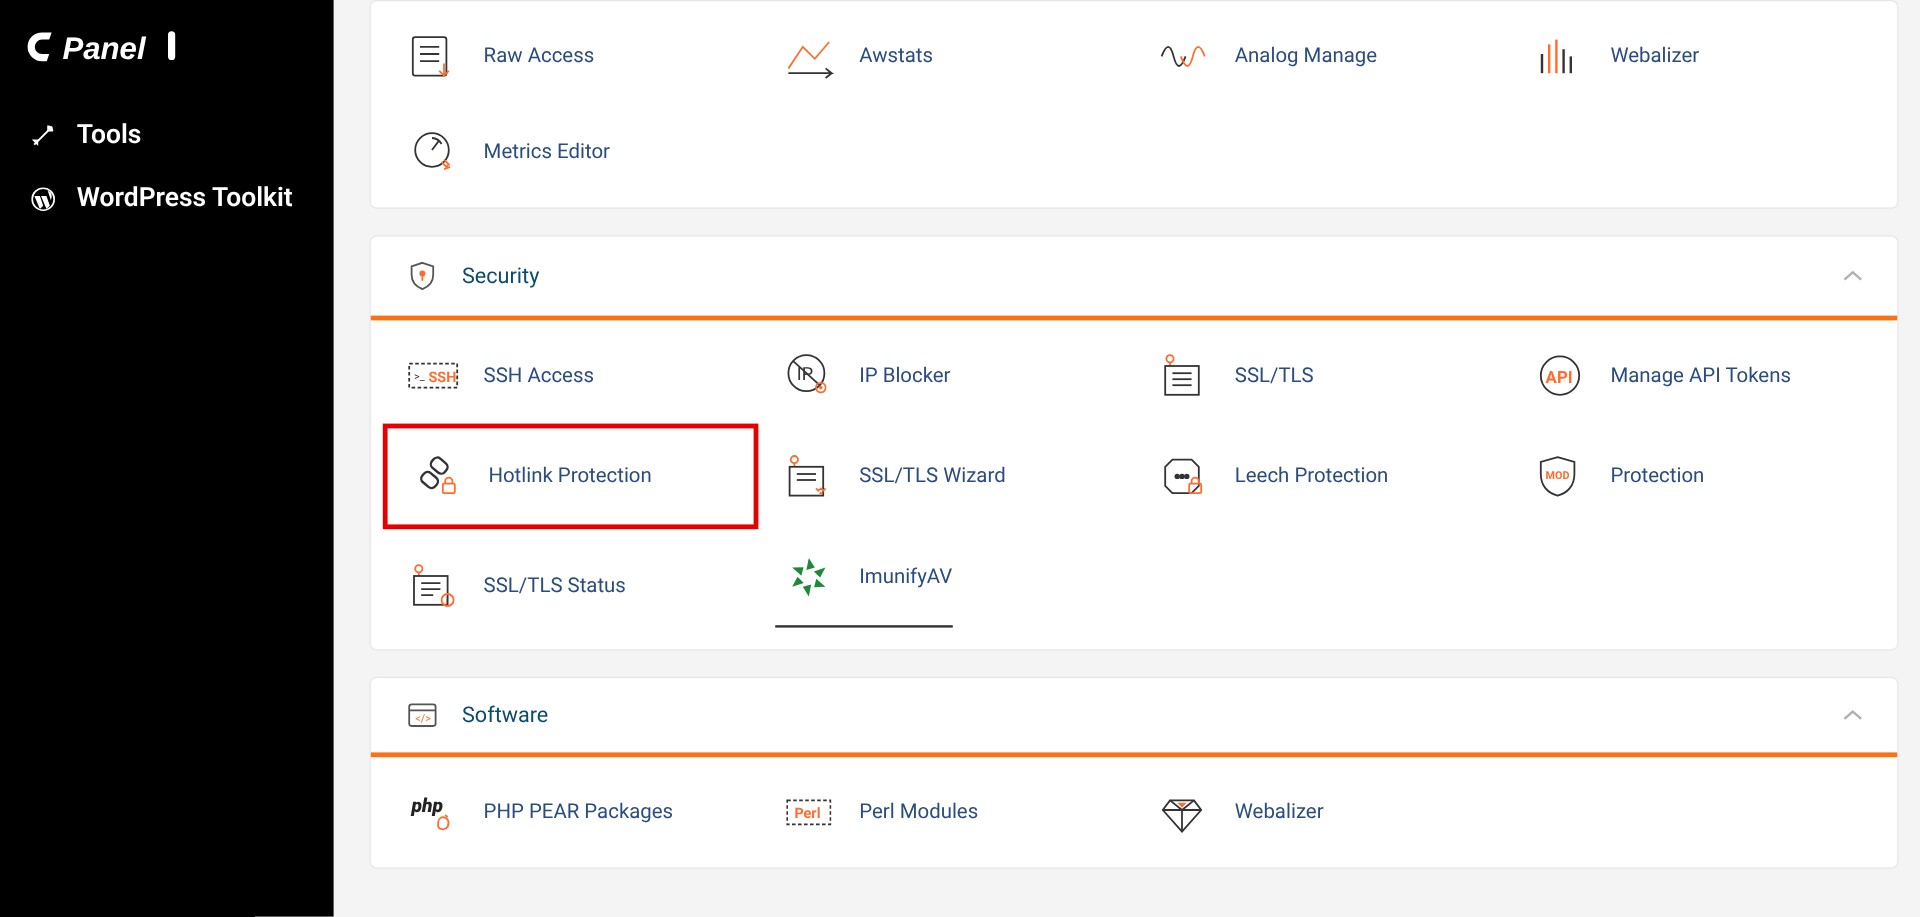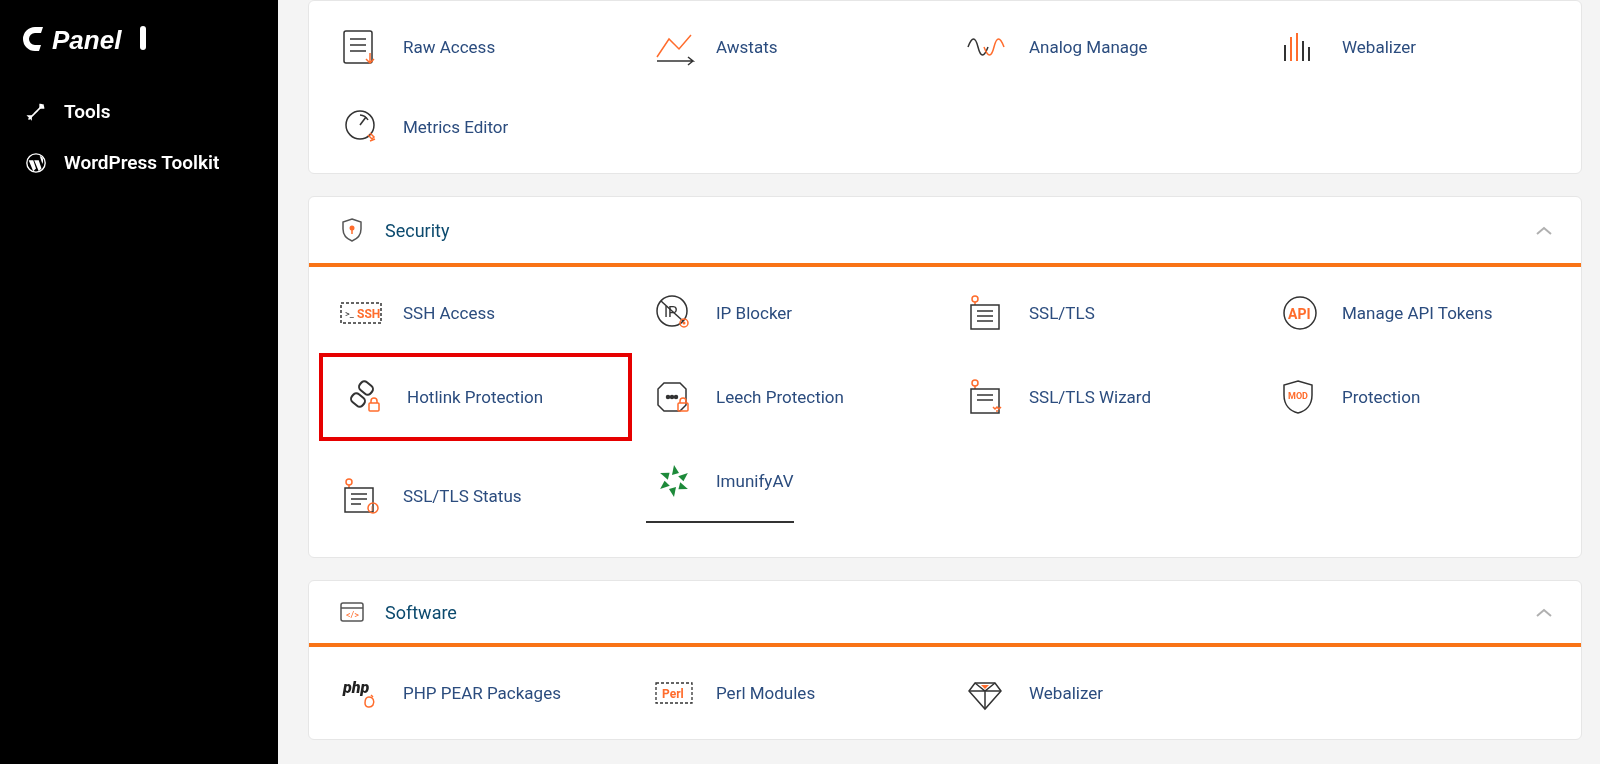--- a/index.html
+++ b/index.html
@@ -20,21 +20,21 @@
   }
   .logo {
     padding: 10px 22px 30px 22px;
   }
   .logo svg { display:block; }
   .side-item {
     display: flex;
     align-items: center;
     padding: 14px 22px;
     cursor: pointer;
-    font-size: 19px;
+    font-size: 22px;
     font-weight:600;
   }
   .side-item .icon {
     width: 28px;
     display:flex; align-items:center; justify-content:center;
     margin-right: 14px;
   }
   .main {
     flex: 1;
     padding: 0 18px 0 30px;
@@ -251,44 +251,44 @@
             <rect x="10" y="18" width="14" height="10" rx="4" transform="rotate(40 17 23)"></rect>
             <rect x="28" y="26" width="10" height="8" rx="1" stroke="#ff6c2c" stroke-width="1.5"></rect>
             <path d="M30 26 v-2 a3 3 0 0 1 6 0 v2" stroke="#ff6c2c" stroke-width="1.5"></path>
           </svg>
         </span>
         <span class="label">Hotlink Protection</span>
       </div>
       <div class="item">
         <span class="i-icon">
           <svg width="48" height="40" viewBox="0 0 48 40" stroke="#333" stroke-width="1.5" fill="none">
-            <path d="M14 6h16l6 6v16l-6 6h-16l-6-6v-16z"></path>
-            <circle cx="18" cy="20" r="1.5" fill="#333"></circle>
-              <circle cx="22" cy="20" r="1.5" fill="#333"></circle>
-              <circle cx="26" cy="20" r="1.5" fill="#333"></circle>
-            <rect x="28" y="26" width="10" height="8" rx="1" stroke="#ff6c2c"></rect>
-            <path d="M30 26 v-2 a3 3 0 0 1 6 0 v2" stroke="#ff6c2c"></path>
-          </svg>
-        </span>
-        <span class="label">Leech Protection</span>
-      </div>
-
-      <div class="item">
-        <span class="i-icon">
-          <svg width="48" height="40" viewBox="0 0 48 40" stroke="#333" stroke-width="1.5" fill="none">
             <circle cx="12" cy="6" r="3" stroke="#ff6c2c"></circle>
               <line x1="12" y1="9" x2="12" y2="12" stroke="#ff6c2c"></line>
             <rect x="8" y="12" width="28" height="24"></rect>
             <line x1="14" y1="18" x2="30" y2="18"></line>
               <line x1="14" y1="23" x2="30" y2="23"></line>
             <path d="M30 30l2 2 2-2 2 2 2-2" stroke="#ff6c2c"></path>
             <circle cx="34" cy="34" r="1" fill="#ff6c2c" stroke="none"></circle>
           </svg>
         </span>
         <span class="label">SSL/TLS Wizard</span>
+      </div>
+
+      <div class="item">
+        <span class="i-icon">
+          <svg width="48" height="40" viewBox="0 0 48 40" stroke="#333" stroke-width="1.5" fill="none">
+            <path d="M14 6h16l6 6v16l-6 6h-16l-6-6v-16z"></path>
+            <circle cx="18" cy="20" r="1.5" fill="#333"></circle>
+              <circle cx="22" cy="20" r="1.5" fill="#333"></circle>
+              <circle cx="26" cy="20" r="1.5" fill="#333"></circle>
+            <rect x="28" y="26" width="10" height="8" rx="1" stroke="#ff6c2c"></rect>
+            <path d="M30 26 v-2 a3 3 0 0 1 6 0 v2" stroke="#ff6c2c"></path>
+          </svg>
+        </span>
+        <span class="label">Leech Protection</span>
       </div>
       <div class="item">
         <span class="i-icon">
           <svg width="48" height="40" viewBox="0 0 48 40" stroke="#333" stroke-width="1.5" fill="none">
             <path d="M22 4 L36 8 V18 C36 28 30 34 22 36 C14 34 8 28 8 18 V8 Z"></path>
             <text x="12" y="22" font-size="9" font-weight="bold" fill="#ff6c2c" stroke="none">MOD</text>
           </svg>
         </span>
         <span class="label">Protection</span>
       </div>
@@ -301,21 +301,21 @@
             <line x1="14" y1="18" x2="30" y2="18"></line>
               <line x1="14" y1="23" x2="30" y2="23"></line>
               <line x1="14" y1="28" x2="24" y2="28"></line>
             <circle cx="36" cy="32" r="5" stroke="#ff6c2c"></circle>
             <text x="34" y="35" font-size="8" fill="#ff6c2c" stroke="none">i</text>
           </svg>
         </span>
         <span class="label">SSL/TLS Status</span>
       </div>
 
-      <div class="item" style="border-bottom:2px solid #333; margin:0 14px 28px 14px; padding-left:0; padding-right:0; width:fit-content;">
+      <div class="item" style="border-bottom:2px solid #333; margin:0 14px 12px 14px; padding-left:0; padding-right:0; width:fit-content;">
         <span class="i-icon">
           <svg width="46" height="40" viewBox="0 0 46 40">
             <g transform="translate(23 20)">
               <g fill="#1d8a3a">
                 <path d="M0 -16 L5 -8 L-2 -6 Z"></path>
                 <path d="M0 -16 L5 -8 L-2 -6 Z" transform="rotate(60)"></path>
                 <path d="M0 -16 L5 -8 L-2 -6 Z" transform="rotate(120)"></path>
                 <path d="M0 -16 L5 -8 L-2 -6 Z" transform="rotate(180)"></path>
                 <path d="M0 -16 L5 -8 L-2 -6 Z" transform="rotate(240)"></path>
                 <path d="M0 -16 L5 -8 L-2 -6 Z" transform="rotate(300)"></path>

